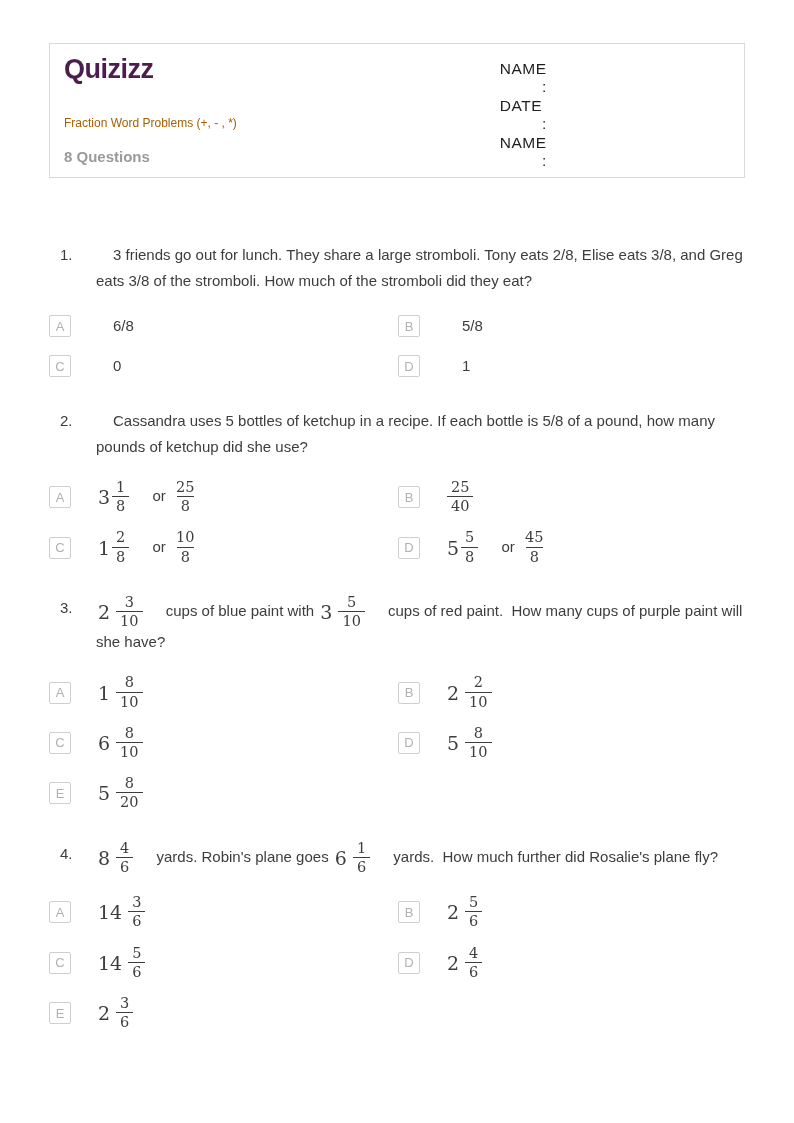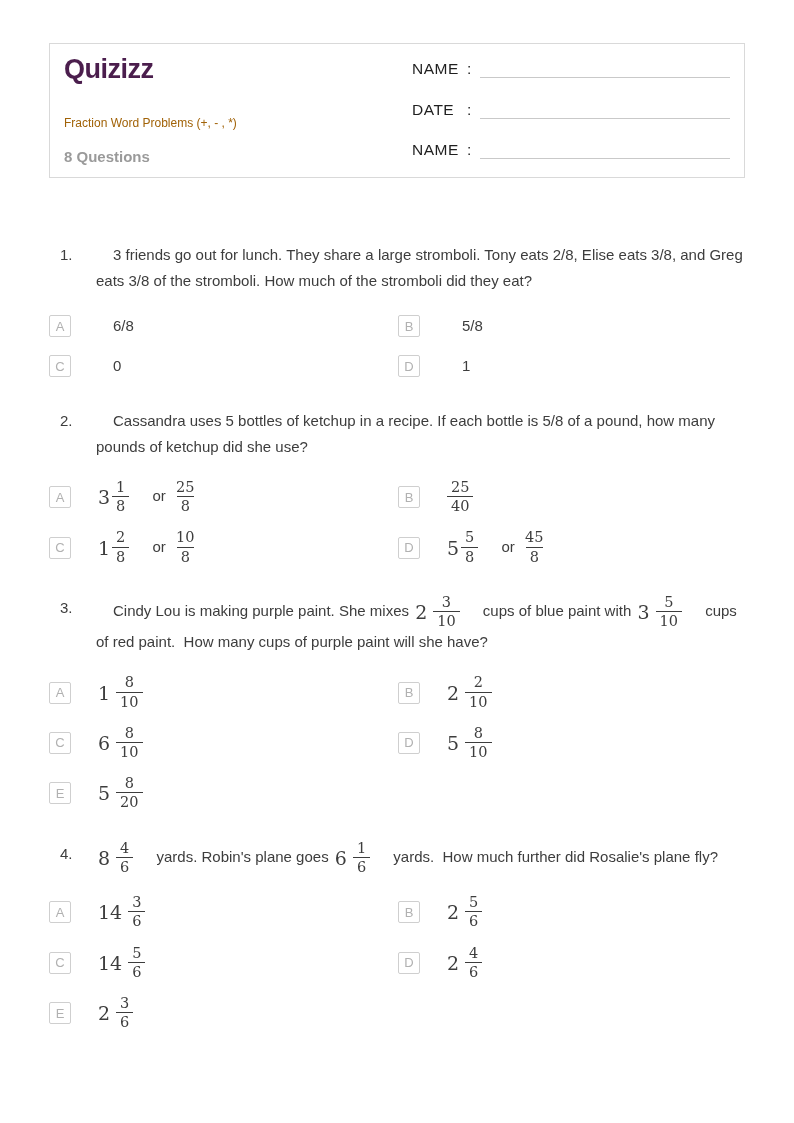--- a/index.html
+++ b/index.html
@@ -5,28 +5,28 @@
   html,body{margin:0;padding:0;}
   body{
     width:794px;height:1123px;overflow:hidden;background:#ffffff;
     font-family:"Liberation Sans",sans-serif;color:#3d3d3d;
   }
   .page{padding:0 49px;box-sizing:border-box;}
 
   
   .header-card{
     margin-top:43px;border:1px solid #d9d9d9;height:135px;box-sizing:border-box;
-    display:flex;justify-content:space-between;padding:12px 14px 12px 14px;
+    display:flex;padding:12px 14px 12px 14px;
   }
   .header-left{display:flex;flex-direction:column;justify-content:space-between;}
   .logo{font-size:27px;font-weight:700;letter-spacing:-0.5px;line-height:1;}
   .title{font-size:12px;color:#a16207;margin-bottom:18px;}
   .subtitle{font-size:15px;color:#9a9a9a;font-weight:bold;}
   .header-right{width:318px;display:flex;flex-direction:column;justify-content:space-between;padding:4px 0 6px 0;}
-  .field{display:flex;align-items:flex-end;font-size:15.5px;letter-spacing:0.5px;color:#1f1f1f;}
+  .field{display:flex;align-items:flex-end;font-size:15.5px;letter-spacing:0.5px;color:#1f1f1f;flex-direction:column;}
   .field-label{width:55px;flex-shrink:0;}
   .field-colon{margin-right:8px;}
   .field-line{flex:1;border-bottom:1px solid #c9c9c9;height:16px;}
 
   
   .question{margin-top:30px;}
   .question.first{margin-top:64px;}
   .q-head{display:flex;}
   .q-num{width:47px;flex-shrink:0;font-size:15px;line-height:26px;padding-left:11px;box-sizing:border-box;}
   .q-text{flex:1;font-size:15px;line-height:26px;}
@@ -167,21 +167,21 @@
                   <span class="num">45</span>
                   <span class="den">8</span>
                 </span>
               </span></div>
           </div>
         </div>
       </section>
       <section class="question">
         <div class="q-head">
           <span class="q-num">3.</span>
-          <div class="q-text"><span class="seg">Cindy Lou is making purple paint. She mixes </span><span class="mixed">
+          <div class="q-text"><span class="mixed">
               <span class="whole">2</span>
               <span class="frac">
                 <span class="num">3</span>
                 <span class="den">10</span>
               </span>
             </span><span class="seg"> cups of blue paint with </span><span class="mixed">
               <span class="whole">3</span>
               <span class="frac">
                 <span class="num">5</span>
                 <span class="den">10</span>

